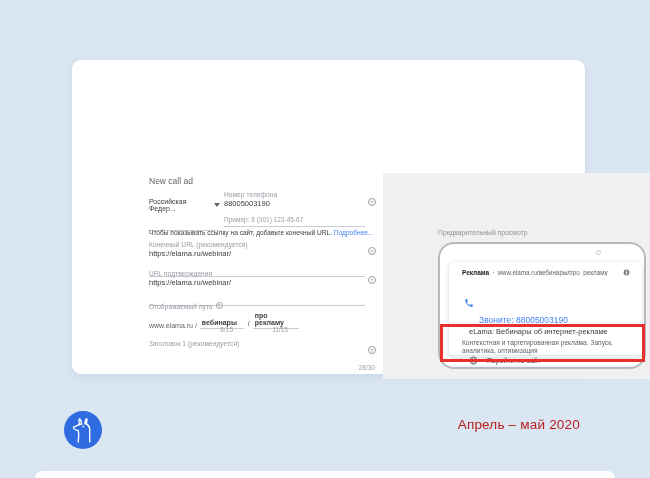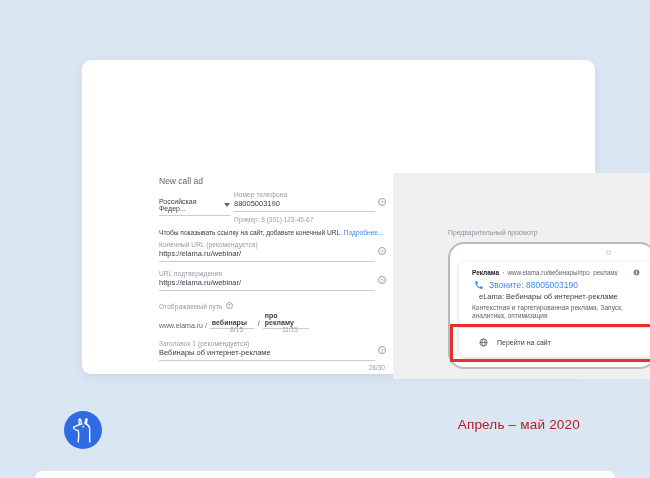--- a/index.html
+++ b/index.html
@@ -7,35 +7,35 @@
     width:650px;height:478px;
     background:#dbe6f3;
     font-family:"Liberation Sans", sans-serif;
     position:relative;overflow:hidden;
     -webkit-font-smoothing:antialiased;
   }
   .slide{position:absolute;left:0;top:0;width:650px;height:478px;}
 
   
   .card{
-    position:absolute;left:82px;top:60px;width:513px;height:314px;
+    position:absolute;left:72px;top:60px;width:513px;height:314px;
     background:#ffffff;border-radius:9px;
     box-shadow:0 3px 10px rgba(70,90,130,0.10);
   }
   .next-slide-peek{
     position:absolute;left:35px;top:471px;width:580px;height:12px;
     background:#ffffff;border-radius:7px 7px 0 0;
   }
 
   
   .f-abs{position:absolute;}
   .form-title{left:77px;top:116px;font-size:8.5px;color:#5f6368;}
   .lbl{font-size:6.5px;color:#9399a2;letter-spacing:.1px;}
   .val{font-size:7.5px;color:#3c4043;}
-  .uline{border-bottom:1px solid #c9ccd1;padding-bottom:3px;}
+  .uline{border-bottom:1px solid #c9ccd1;padding-bottom:18px;}
   .hint{font-size:6.5px;color:#9aa0a6;}
   .counter{font-size:6.5px;color:#9aa0a6;text-align:right;}
 
   .country{left:77px;top:138px;width:71px;display:flex;align-items:center;justify-content:space-between;}
   .caret{width:0;height:0;border-left:3px solid transparent;border-right:3px solid transparent;border-top:4px solid #5f6368;margin-left:4px;}
   .phone-label{left:152px;top:131px;}
   .phone-value{left:152px;top:139px;width:141px;}
   .phone-hint{left:152px;top:156px;}
 
   .help{
@@ -88,21 +88,21 @@
     box-shadow:0 1px 4px rgba(0,0,0,0.18);
     display:flex;flex-direction:column;box-sizing:border-box;
   }
   .ad-head{display:flex;align-items:center;margin:7px 12px 0 13px;}
   .ad-badge{font-size:6.5px;font-weight:bold;color:#202124;}
   .ad-sep{font-size:6.5px;color:#5f6368;margin:0 3px;}
   .ad-url{font-size:6.3px;color:#5f6368;flex:1;white-space:nowrap;overflow:hidden;}
   .info-icon{width:7px;height:7px;flex:none;margin-left:4px;}
   .ad-call{display:flex;align-items:center;margin:4px 12px 0 15px;}
   .call-icon{width:10px;height:10px;flex:none;}
-  .ad-call-text{font-size:8.5px;color:#4285f4;margin-left:5px;}
+  .ad-call-text{font-size:8.5px;color:#4285f4;margin-left:5px;margin-top:35px;}
   .ad-headline{font-size:7.5px;color:#3c4043;margin:2px 12px 0 20px;}
   .ad-desc{font-size:6.6px;line-height:8px;color:#5f6368;margin:3px 24px 0 13px;}
   .ad-cta{
     margin-top:auto;height:29px;border-top:1px solid #e4e6e9;
     display:flex;align-items:center;padding-left:20px;border-radius:0 0 6px 6px;
   }
   .globe-icon{width:9px;height:9px;flex:none;}
   .ad-cta-text{font-size:7px;color:#3c4043;margin-left:9px;}
 
   .red-box{
@@ -150,21 +150,20 @@
     <div class="f-abs path-row">
       <span class="path-base">www.elama.ru /</span>
       <span class="path-input p1">вебинары</span>
       <span class="path-sep">/</span>
       <span class="path-input p2">про рекламу</span>
     </div>
     <div class="f-abs counter cnt1">8/15</div>
     <div class="f-abs counter cnt2">11/15</div>
 
     <div class="f-abs lbl h1-label">Заголовок 1 (рекомендуется)</div>
-    <div class="f-abs val uline h1-value">Вебинары об интернет-рекламе</div>
     <div class="help h4-pos">?</div>
     <div class="f-abs counter h1-counter">28/30</div>
 
     <div class="preview-panel">
       <div class="preview-title">Предварительный просмотр</div>
 
       <div class="phone-mock">
         <div class="camera-dot"></div>
       </div>
 

